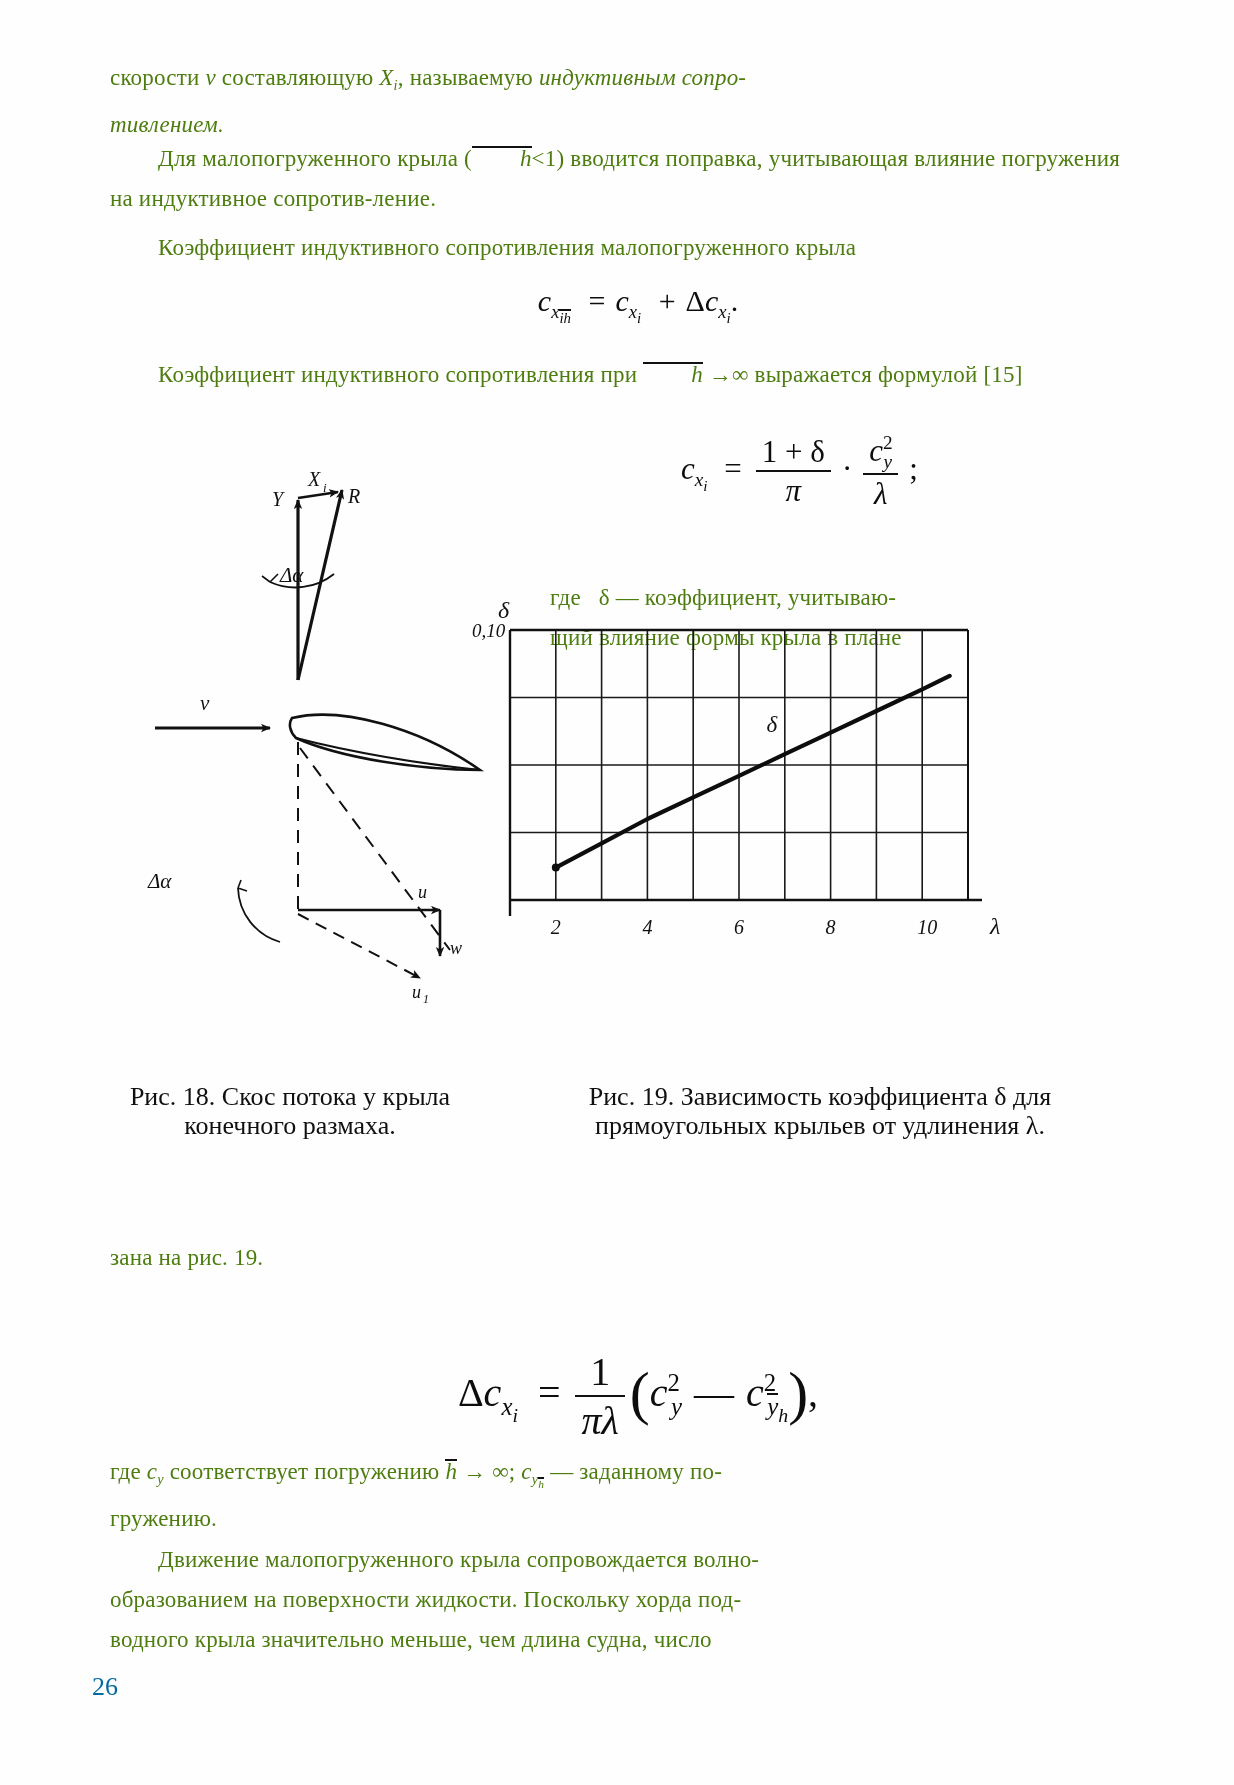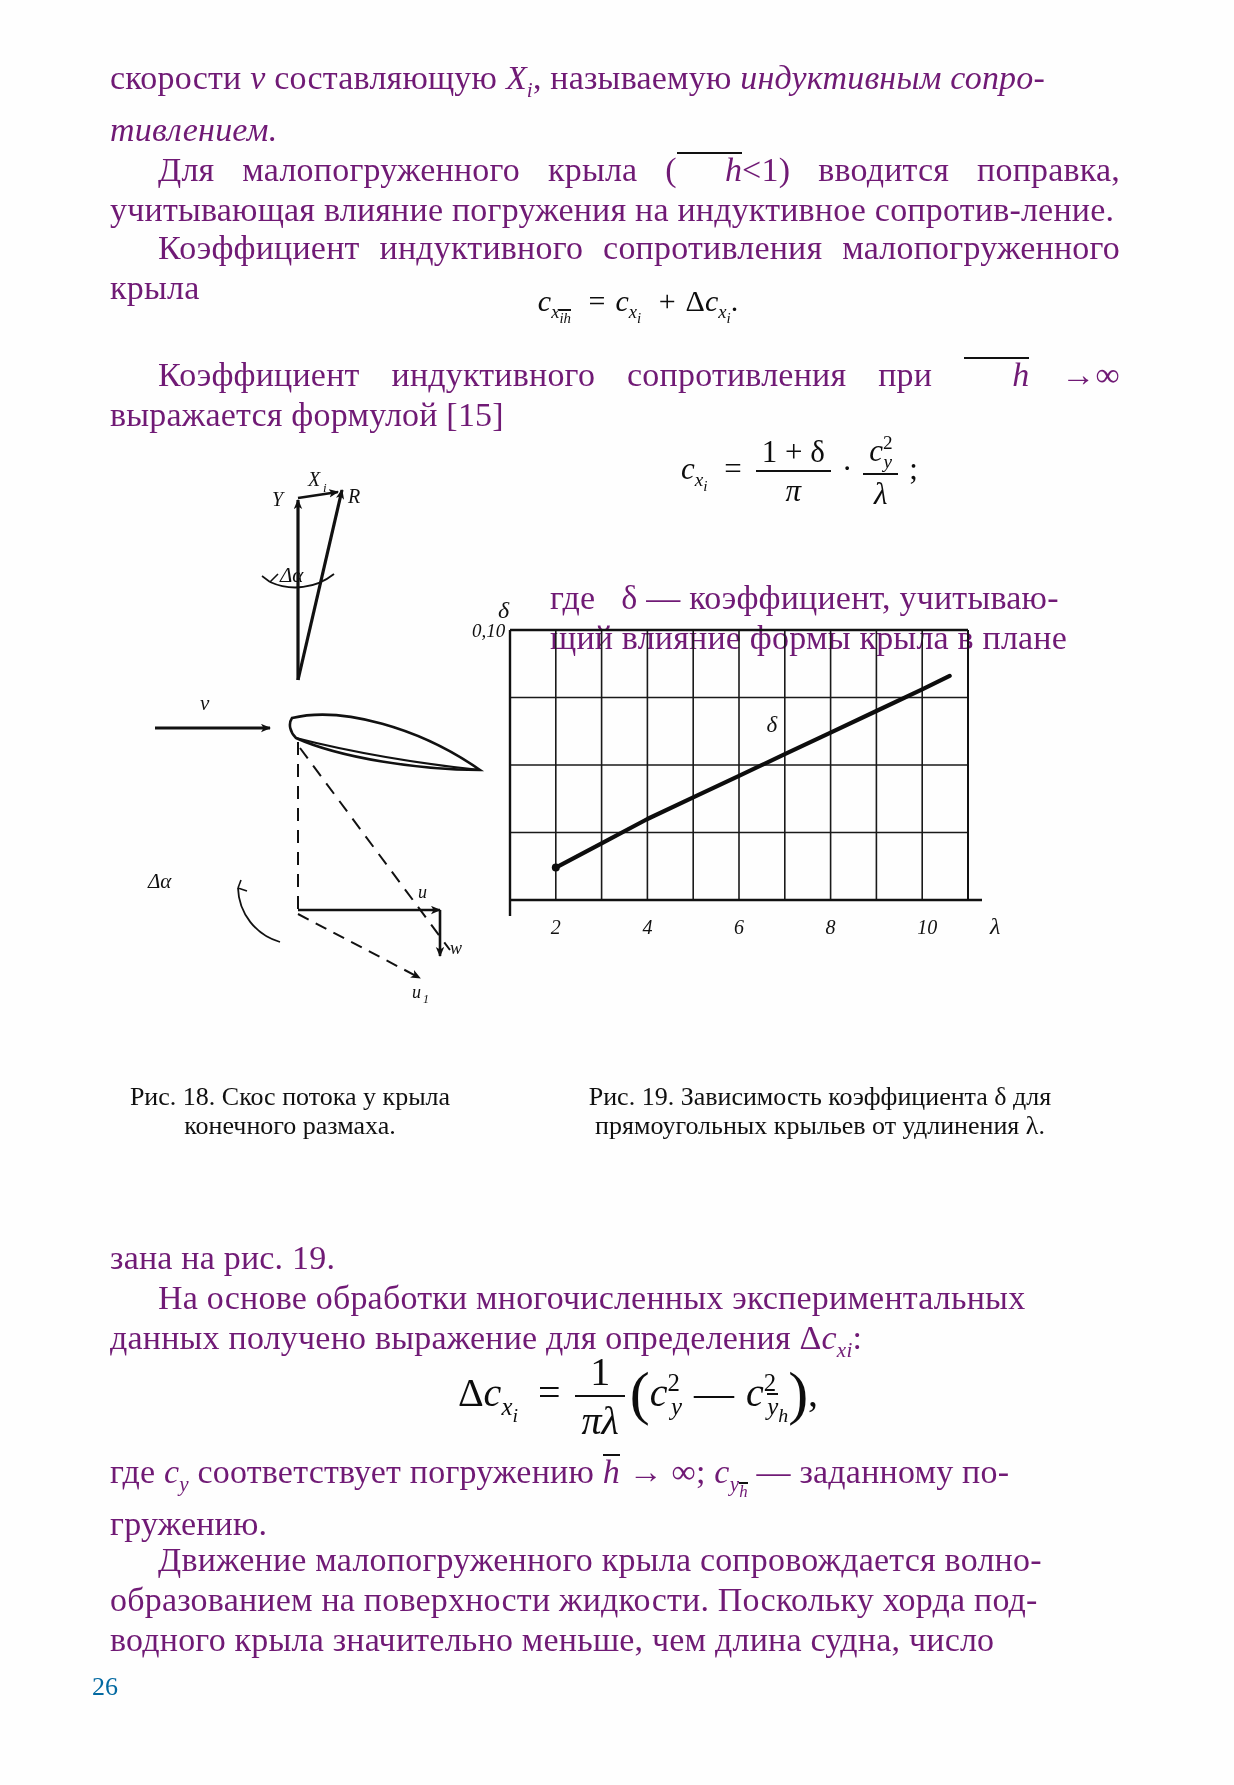--- a/index.html
+++ b/index.html
@@ -18,24 +18,24 @@
   .page {
     position: absolute;
     left: 0; top: 0;
     width: 1234px;
     height: 1785px;
     background: #fefefe;
   }
   
   .para {
     position: absolute;
-    font-size: 34px;
+    font-size: 23px;
     line-height: 40px;
     text-align: justify;
-    color: #701a75;
+    color: #4d7c0f;
     letter-spacing: 0.2px;
   }
   .ind { text-indent: 48px; }
   .it { font-style: italic; }
   .ovl {
     border-top: 2px solid #111;
     padding-top: 0px;
     display: inline-block;
     line-height: 0.95;
   }
@@ -106,21 +106,21 @@
 <div class="page">
 
   <div class="para" style="left:110px; top:58px; width:1010px;">
     <span>
       <span>скорости </span><span class="mi">v</span><span> составляющую </span><span class="mi">X</span><span class="sub">i</span><span>, называемую </span><span class="it">индуктивным сопро-</span>
     </span>
     <br>
     <span class="it">тивлением.</span>
   </div>
 
-  <div class="para ind" style="left:110px; top:150px; width:1010px; text-align:justify;">
+  <div class="para ind" style="left:110px; top:139px; width:1010px; text-align:justify;">
     <span>Для малопогруженного крыла (</span><span class="mi ovl">h</span><span>&lt;1) вводится поправка, учитывающая влияние погружения на индуктивное сопротив-ление.</span>
   </div>
 
   <div class="para ind" style="left:110px; top:228px; width:1010px;">
     <span>Коэффициент индуктивного сопротивления малопогруженного крыла</span>
   </div>
 
   <div class="math" style="left:0; top:284px; width:1234px; text-align:center;">
     <span class="mi">c</span><span class="sub"><span>x</span><span class="sub2 ovl">ih</span></span>
     <span style="margin:0 10px;">=</span><span class="mi">c</span><span class="sub"><span>x</span><span class="sub2">i</span></span>
@@ -239,24 +239,20 @@
   <div class="caption" style="left:540px; top:1082px; width:560px;">
     <span>Рис. 19. Зависимость коэффициента δ для</span><br>
     <span>прямоугольных крыльев от удлинения λ.</span>
   </div>
 
   <div class="para" style="left:110px; top:1198px; width:1010px;">
     <br>
     <span>зана на рис. 19.</span>
   </div>
 
-  <div class="para" style="left:110px; top:1278px; width:1010px;">
-    <span style="margin-left:48px;">На  основе  обработки  многочисленных  экспериментальных</span><br>
-    <span>данных получено выражение для определения </span><span><span>Δ</span><span class="mi">c</span><span class="sub">xi</span></span><span>:</span>
-  </div>
 
   <div class="math" style="left:0; top:1350px; width:1234px; text-align:center; font-size:40px;">
     <span>Δ</span><span class="mi">c</span><span class="sub"><span>x</span><span class="sub2">i</span></span>
     <span style="margin:0 10px;">=</span><span class="frac"><span class="num">1</span><span class="den mi">πλ</span></span><span class="paren-big">(</span><span class="mi">c</span><span class="sup">2</span><span class="sub" style="margin-left:-9px;">y</span><span style="margin:0 12px;">—</span><span class="mi">c</span><span class="sup">2</span><span class="sub" style="margin-left:-9px;"><span class="ovl">y</span><span class="sub2">h</span></span><span class="paren-big">)</span><span>,</span>
   </div>
 
   <div class="para" style="left:110px; top:1452px; width:1010px;">
     <span>где  </span><span><span class="mi">c</span><span class="sub">y</span></span><span>  соответствует погружению  </span><span class="mi ovl">h</span><span> → ∞;  </span><span><span class="mi">c</span><span class="sub"><span>y</span><span class="sub2 ovl">h</span></span></span><span> — заданному по-</span><br>
     <span>гружению.</span>
   </div>

